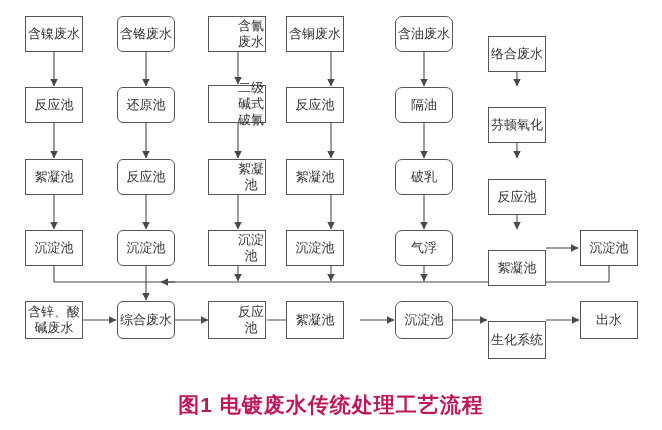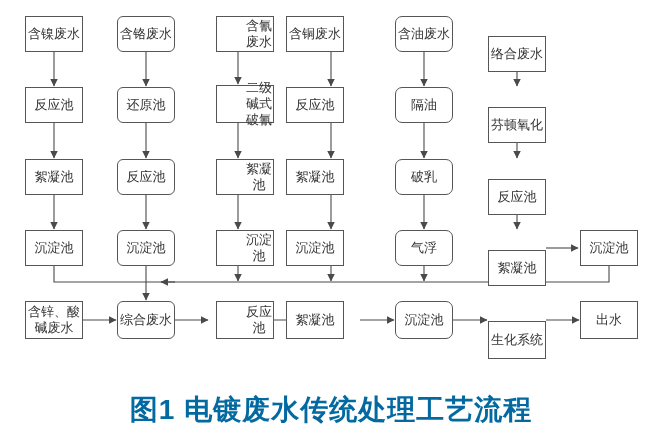--- a/index.html
+++ b/index.html
@@ -32,21 +32,21 @@
     z-index: 2;
   }
   .r1 { top: 16px;  height: 36px; }
   .r2 { top: 87px;  height: 36px; }
   .r2tall { top: 85px; height: 38px; }
   .r3 { top: 159px; height: 36px; }
   .r4 { top: 230px; height: 36px; }
   .r5 { top: 301px; height: 38px; }
   .c1 { left: 25px; }
   .c2 { left: 117px; border-radius: 6px; }
-  .c3 { left: 216px; padding-left: 28px; }
+  .c3 { left: 208px; padding-left: 28px; }
   .c4 { left: 286px; }
   .c5 { left: 395px; border-radius: 7px; }
   .c6 { left: 488px; margin-top: 20px; }
   .c7 { left: 580px; }
   #arrow-layer {
     position: absolute; left: 0; top: 0;
     width: 662px; height: 430px;
     z-index: 1;
     pointer-events: none;
   }
@@ -55,22 +55,22 @@
     stroke-width: 1.1;
     fill: none;
   }
   .caption {
     position: absolute;
     left: 0; top: 391px;
     width: 662px;
     text-align: center;
     font-family: "Liberation Sans", sans-serif;
     font-weight: bold;
-    font-size: 28px;
-    color: #0369a1;
+    font-size: 21px;
+    color: #be185d;
     letter-spacing: 1px;
   }
 </style>
 </head>
 <body>
 
 <div id="canvas">
 
   <svg id="arrow-layer" viewBox="0 0 662 430" xmlns="http://www.w3.org/2000/svg">
     <defs>

